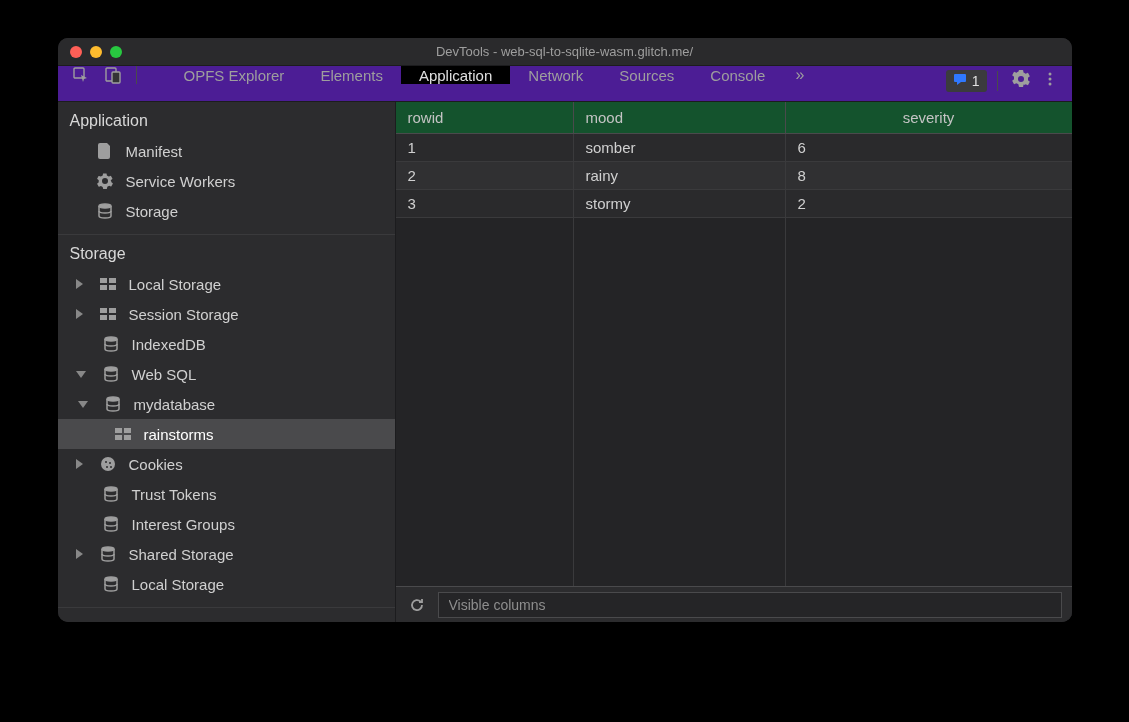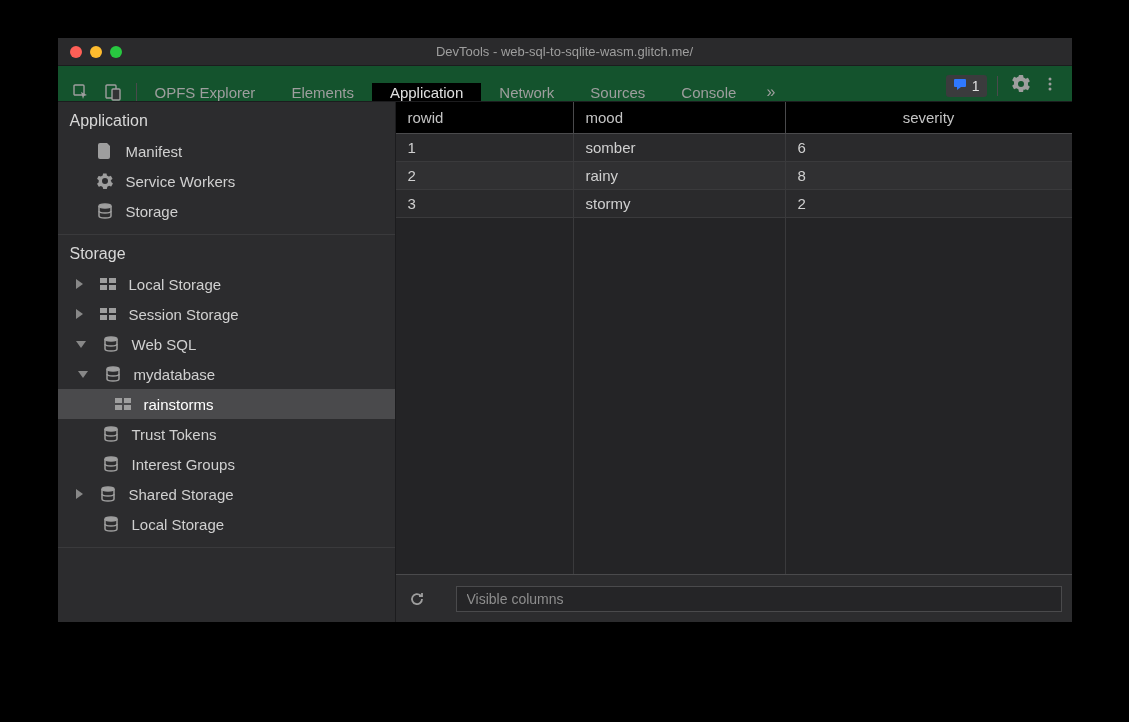--- a/index.html
+++ b/index.html
@@ -10,21 +10,21 @@
     height: 722px;
     display: flex;
     align-items: flex-start;
     justify-content: center;
     padding-top: 38px;
   }
   .window {
     width: 1014px;
     height: 584px;
     background: #2c2c2e;
-    border-radius: 0;
+    border-radius: 10px;
     overflow: hidden;
     box-shadow: 0 20px 60px rgba(0,0,0,0.6);
     display: flex;
     flex-direction: column;
   }
   
   .titlebar {
     height: 28px;
     background: #2a2a2c;
     display: flex;
@@ -45,24 +45,25 @@
     position: absolute;
     left: 0; right: 0;
     text-align: center;
     color: #9e9e9e;
     font-size: 13px;
     font-weight: 500;
   }
   
   .toolbar {
     height: 36px;
-    background: #14532d;
+    background: #4c1d95;
     border-bottom: 1px solid #1c1c1e;
     display: flex;
-    align-items: flex-end;
+    align-items: flex-start;
+    gap: 29px;
   }
   .tb-left {
     display: flex;
     align-items: center;
     gap: 14px;
     padding: 0 14px;
     border-right: 1px solid #4a4a4c;
   }
   .tb-icon {
     width: 18px; height: 18px;
@@ -185,21 +186,21 @@
     flex: 1;
     display: flex;
     flex-direction: column;
     overflow: auto;
   }
   .thead, .trow {
     display: grid;
     grid-template-columns: 178px 212px 1fr;
   }
   .thead {
-    background: #000000;
+    background: #14532d;
     border-bottom: 1px solid #4a4a4c;
   }
   .th {
     padding: 7px 12px;
     color: #c4c4c4;
     font-size: 15px;
     border-right: 1px solid #4a4a4c;
   }
   .th:last-child { border-right: none; text-align: center; }
   .trow {
@@ -216,27 +217,27 @@
   .td:last-child { border-right: none; }
   .tbody-fill {
     flex: 1;
     display: grid;
     grid-template-columns: 178px 212px 1fr;
   }
   .tbody-fill .col { border-right: 1px solid #3a3a3c; }
   .tbody-fill .col:last-child { border-right: none; }
   
   .bottombar {
-    height: 48px;
+    height: 36px;
     background: #2c2c2e;
     border-top: 1px solid #4a4a4c;
     display: flex;
     align-items: center;
     padding: 0 10px;
-    gap: 28px;
+    gap: 10px;
   }
   .refresh-btn {
     color: #9e9e9e; cursor: pointer;
     width: 22px; height: 22px; display: flex; align-items: center; justify-content: center;
   }
   .filter-input {
     flex: 1;
     background: #252527;
     border: 1px solid #4a4a4c;
     height: 26px;
@@ -369,20 +370,31 @@
             <svg width="16" height="12" viewBox="0 0 16 12" fill="currentColor">
                 <rect x="0" y="0" width="7" height="5"></rect>
                 <rect x="9" y="0" width="7" height="5"></rect>
                 <rect x="0" y="7" width="7" height="5"></rect>
                 <rect x="9" y="7" width="7" height="5"></rect>
               </svg>
           </span>
           <span>Session Storage</span>
         </div>
 
+        <div class="tree-row indent-1">
+          <span class="arrow none"></span>
+          <span class="sb-icon">
+            <svg width="16" height="16" viewBox="0 0 16 16" fill="none" stroke="currentColor" stroke-width="1.5">
+                <ellipse cx="8" cy="3" rx="6" ry="2" fill="currentColor"></ellipse>
+                <path d="M2 3v10c0 1.1 2.7 2 6 2s6-.9 6-2V3"></path>
+                <path d="M2 8c0 1.1 2.7 2 6 2s6-.9 6-2"></path>
+              </svg>
+          </span>
+          <span>IndexedDB</span>
+        </div>
 
         <div class="tree-row indent-1">
           <span class="arrow down"></span>
           <span class="sb-icon">
             <svg width="16" height="16" viewBox="0 0 16 16" fill="none" stroke="currentColor" stroke-width="1.5">
                 <ellipse cx="8" cy="3" rx="6" ry="2" fill="currentColor"></ellipse>
                 <path d="M2 3v10c0 1.1 2.7 2 6 2s6-.9 6-2V3"></path>
                 <path d="M2 8c0 1.1 2.7 2 6 2s6-.9 6-2"></path>
               </svg>
           </span>
@@ -406,20 +418,33 @@
             <svg width="16" height="12" viewBox="0 0 16 12" fill="currentColor">
                 <rect x="0" y="0" width="7" height="5"></rect>
                 <rect x="9" y="0" width="7" height="5"></rect>
                 <rect x="0" y="7" width="7" height="5"></rect>
                 <rect x="9" y="7" width="7" height="5"></rect>
               </svg>
           </span>
           <span>rainstorms</span>
         </div>
 
+        <div class="tree-row indent-1">
+          <span class="arrow right"></span>
+          <span class="sb-icon">
+            <svg width="16" height="16" viewBox="0 0 16 16" fill="currentColor">
+                <circle cx="8" cy="8" r="7"></circle>
+                <circle cx="6" cy="6" r="1" fill="#2c2c2e"></circle>
+                <circle cx="10" cy="7" r="1" fill="#2c2c2e"></circle>
+                <circle cx="7" cy="11" r="1" fill="#2c2c2e"></circle>
+                <circle cx="11" cy="11" r="1" fill="#2c2c2e"></circle>
+              </svg>
+          </span>
+          <span>Cookies</span>
+        </div>
 
         <div class="tree-row indent-1">
           <span class="arrow none"></span>
           <span class="sb-icon">
             <svg width="16" height="16" viewBox="0 0 16 16" fill="none" stroke="currentColor" stroke-width="1.5">
                 <ellipse cx="8" cy="3" rx="6" ry="2" fill="currentColor"></ellipse>
                 <path d="M2 3v10c0 1.1 2.7 2 6 2s6-.9 6-2V3"></path>
                 <path d="M2 8c0 1.1 2.7 2 6 2s6-.9 6-2"></path>
               </svg>
           </span>

